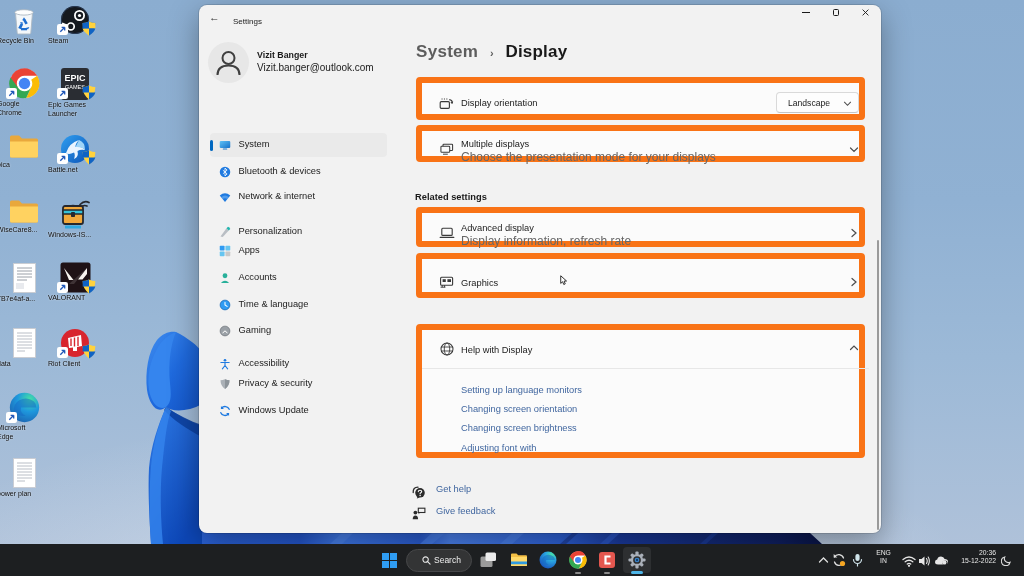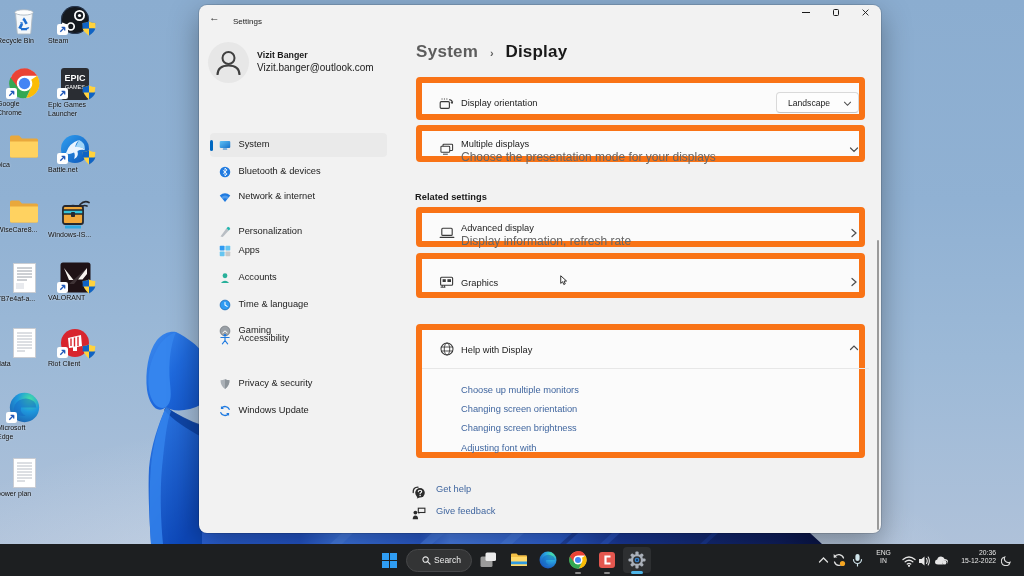--- a/index.html
+++ b/index.html
@@ -375,21 +375,21 @@
         <span class="lbl">Time &amp; language</span>
         </div>
       <div class="nav abs" style="top:314.2px;">
         <svg class="ico" viewBox="0 0 16 16">
             <circle cx="8" cy="8" r="6.5" fill="#9aa0a6"></circle>
             <circle cx="8" cy="8" r="6.5" fill="none" stroke="#70767c" stroke-width="1"></circle>
             <path d="M5 11 Q8 5 11 11" stroke="#fff" stroke-width="1.3" fill="none"></path>
           </svg>
         <span class="lbl">Gaming</span>
         </div>
-      <div class="nav abs" style="top:322px;">
+      <div class="nav abs" style="top:347px;">
         <svg class="ico" viewBox="0 0 16 16">
             <circle cx="8" cy="3" r="1.8" fill="#1f7ae0"></circle>
             <path d="M2.5 6 L13.5 6 M8 6 L8 10 M8 10 L4.5 14.5 M8 10 L11.5 14.5" stroke="#1f7ae0" stroke-width="1.5" fill="none" stroke-linecap="round"></path>
           </svg>
         <span class="lbl">Accessibility</span>
         </div>
       <div class="nav abs" style="top:367.4px;">
         <svg class="ico" viewBox="0 0 16 16">
             <path d="M8 1.5 Q11 3 14 3 Q14 10.5 8 14.5 Q2 10.5 2 3 Q5 3 8 1.5 Z" fill="#aab0b6"></path>
             <path d="M8 1.5 Q11 3 14 3 Q14 10.5 8 14.5 Z" fill="#8d949a"></path>
@@ -478,21 +478,21 @@
         <svg class="cico" style="top:11px;" viewBox="0 0 20 20">
             <circle cx="10" cy="10" r="7.5" fill="none" stroke="#3a3a3a" stroke-width="1.3"></circle>
             <ellipse cx="10" cy="10" rx="3.4" ry="7.5" fill="none" stroke="#3a3a3a" stroke-width="1.1"></ellipse>
             <path d="M2.8 7.5 L17.2 7.5 M2.8 12.5 L17.2 12.5" stroke="#3a3a3a" stroke-width="1.1"></path>
           </svg>
         <span class="ctitle" style="top:14.5px;">Help with Display</span>
         <svg class="abs" style="left:427px;top:14px;" width="10" height="8" viewBox="0 0 10 8">
             <path d="M1.5 5.5 L5 2 L8.5 5.5" stroke="#4d4d4d" stroke-width="1.2" fill="none" stroke-linecap="round"></path>
           </svg>
         <div class="abs" style="left:0;top:37.5px;width:447px;height:1px;background:#e7e7e7;"></div>
-        <div class="abs link" style="left:39px;top:55px;font-size:9.3px;">Choose up multiple monitors</div>
+        <div class="abs link" style="left:39px;top:55px;font-size:9.3px;">Setting up language monitors</div>
         <div class="abs link" style="left:39px;top:74.2px;font-size:9.3px;">Changing screen orientation</div>
         <div class="abs link" style="left:39px;top:93.4px;font-size:9.3px;">Changing screen brightness</div>
         <div class="abs link" style="left:39px;top:112.6px;font-size:9.3px;">Adjusting font with</div>
       </div>
 
       <svg class="abs" style="left:213px;top:481px;" width="14" height="13" viewBox="0 0 14 13">
           <path d="M1.2 6.5 Q0.8 1.2 6 1.2" fill="none" stroke="#2b2b2b" stroke-width="1.3" stroke-linecap="round"></path>
           <circle cx="8" cy="6.8" r="4.8" fill="#2b2b2b"></circle>
           <path d="M5.5 10.8 L4.8 12.6 L8 11.4 Z" fill="#2b2b2b"></path>
           <path d="M6.3 5.6 Q6.3 4.2 8 4.2 Q9.7 4.2 9.7 5.5 Q9.7 6.4 8.8 6.8 Q8.1 7.1 8.1 7.8" fill="none" stroke="#fbfbfb" stroke-width="1.1" stroke-linecap="round"></path>

